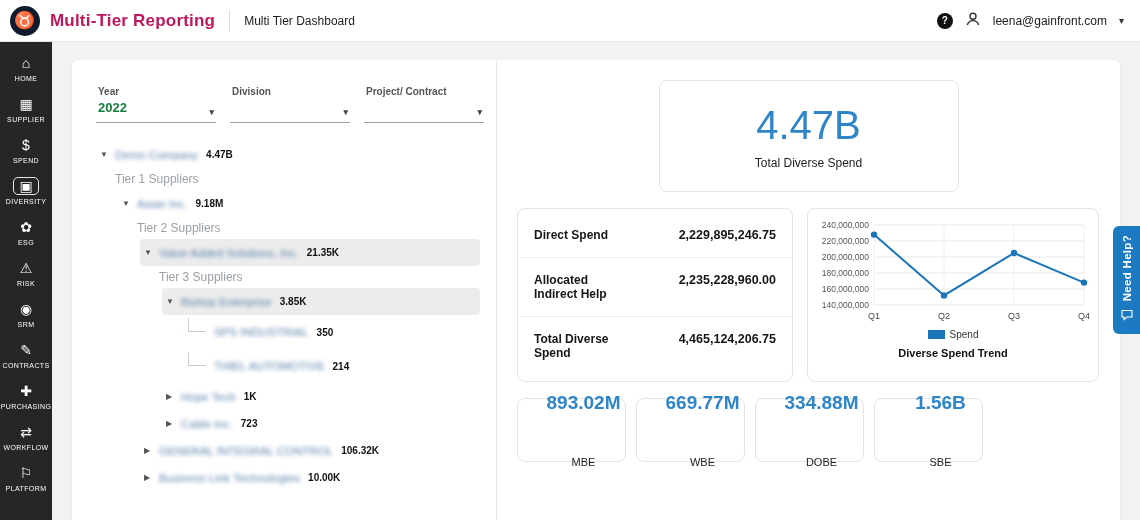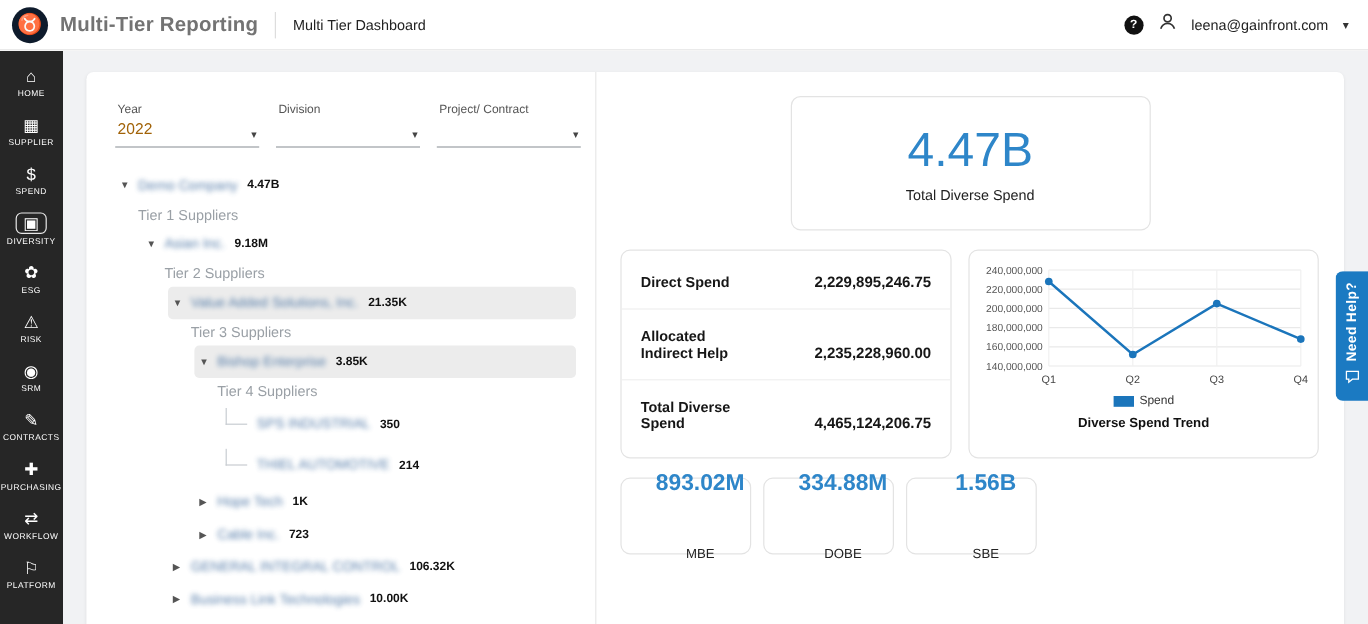--- a/index.html
+++ b/index.html
@@ -1,21 +1,21 @@
 <!DOCTYPE html>
 <html><head>
 <meta charset="utf-8">
 <style>
   * { box-sizing: border-box; margin: 0; padding: 0; }
   html,body { width:1140px; height:520px; overflow:hidden; font-family:"Liberation Sans", sans-serif; background:#f1f2f4; }
 
   
   .topbar { position:fixed; top:0; left:0; right:0; height:42px; background:#fff; border-bottom:1px solid #e5e5e5; display:flex; align-items:center; padding:0 16px 0 10px; z-index:20; }
   .logo { width:30px; height:30px; border-radius:50%; background:#0e1b2c; color:#eaf1f8; display:flex; align-items:center; justify-content:center; font-size:17px; margin-right:10px; }
-  .app-title { font-size:17px; font-weight:bold; color:#737373; letter-spacing:.2px; }
+  .app-title { font-size:17px; font-weight:bold; color:#be185d; letter-spacing:.2px; }
   .crumb-sep { width:1px; height:22px; background:#ddd; margin:0 14px; }
   .breadcrumb { font-size:12px; color:#222; }
   .topbar-right { margin-left:auto; display:flex; align-items:center; gap:12px; }
   .help-circle { width:16px; height:16px; border-radius:50%; background:#111; color:#fff; font-size:10px; font-weight:bold; display:flex; align-items:center; justify-content:center; cursor:pointer; }
   .user-email { font-size:12px; color:#222; }
   .user-caret { font-size:10px; color:#333; cursor:pointer; }
 
   
   .sidebar { position:fixed; top:42px; left:0; bottom:0; width:52px; background:#262626; display:flex; flex-direction:column; align-items:center; padding-top:6px; z-index:15; }
   .sb-item { width:100%; display:flex; flex-direction:column; align-items:center; padding:6px 0 7px; cursor:pointer; }
@@ -23,23 +23,23 @@
   .sb-item.active .sb-icon { border:1px solid #e8e8e8; border-radius:5px; padding:1px 5px; }
   .sb-label { font-size:7px; color:#fff; letter-spacing:.4px; margin-top:3px; }
 
   
   .main { position:absolute; top:42px; left:52px; right:0; bottom:0; padding:18px 20px 0 20px; }
   .card { background:#fff; border-radius:6px; box-shadow:0 1px 3px rgba(0,0,0,.08); display:flex; min-height:640px; }
 
   
   .left-pane { flex:0 0 425px; border-right:1px solid #e8e8e8; padding:26px 0 0 24px; }
   .filters { display:flex; gap:14px; margin-bottom:18px; }
-  .filter { position:relative; border-bottom:1px solid #9a9fa4; width:120px; padding:0 16px 5px 2px; cursor:pointer; }
+  .filter { position:relative; border-bottom:1px solid #9a9fa4; width:120px; padding:0 16px 5px 2px; cursor:pointer;font-weight:bold; }
   .flabel { font-size:10px; color:#555; }
-  .fvalue { font-size:13px; color:#a16207; height:17px; margin-top:3px; }
+  .fvalue { font-size:13px; color:#15803d; height:17px; margin-top:3px; }
   .fcaret { position:absolute; right:2px; bottom:5px; font-size:9px; color:#444; }
 
   .tree { font-size:11.5px; color:#333; margin-right:0; }
   .tree-row { display:flex; align-items:center; height:27px; margin-right:16px; border-radius:4px; padding:0 4px; }
   .tree-row.hl { background:#ececec; }
   .tree-row.leaf { height:34px; }
   .caret { flex:0 0 15px; font-size:8px; color:#555; cursor:pointer; }
   .conn { flex:0 0 18px; width:18px; height:14px; border-left:1px solid #c8ccd1; border-bottom:1px solid #c8ccd1; margin:-14px 8px 0 0; }
   .node-name { white-space:nowrap; cursor:pointer; }
   .blur { filter:blur(2px); color:#3f6b9e; opacity:.85; }
@@ -47,21 +47,21 @@
   .tier-label { font-size:12px; color:#9aa0a6; height:22px; display:flex; align-items:center; }
 
   
   .right-pane { flex:1; padding:20px 20px 0 20px; }
   .total-card { width:300px; height:112px; margin:0 auto; border:1px solid #e3e3e3; border-radius:8px; display:flex; flex-direction:column; align-items:center; justify-content:center; gap:8px; }
   .total-value { font-size:40px; color:#2e86c9; font-weight:normal; }
   .total-label { font-size:12px; color:#222; }
 
   .mid-row { display:flex; gap:14px; margin-top:16px; }
   .spend-card { flex:0 0 276px; height:174px; border:1px solid #e3e3e3; border-radius:8px; padding:4px 0; }
-  .spend-row { display:flex; justify-content:space-between; align-items:flex-end; padding:15px 16px; border-bottom:1px solid #efefef;gap:47px; }
+  .spend-row { display:flex; justify-content:space-between; align-items:flex-start; padding:15px 16px; border-bottom:1px solid #efefef;gap:47px; }
   .spend-row:last-child { border-bottom:none; }
   .spend-label { font-size:12px; font-weight:bold; color:#161616; }
   .spend-value { font-size:12.5px; font-weight:bold; color:#161616; }
 
   .chart-card { flex:0 0 292px; height:174px; border:1px solid #e3e3e3; border-radius:8px; padding:8px 6px 0 6px; display:flex; flex-direction:column; align-items:center; }
   .legend-row { display:flex; align-items:center; gap:5px; margin-top:0px; }
   .legend-swatch { width:17px; height:9px; background:#1b75bb; }
   .legend-label { font-size:10px; color:#333; }
   .chart-title { font-size:11px; font-weight:bold; color:#111; margin-top:7px; }
 
@@ -180,21 +180,20 @@
             <span class="caret">▼</span>
             <span class="node-name blur">Value Added Solutions, Inc.</span>
             <span class="amt">21.35K</span>
           </div>
           <div class="tier-label" style="margin-left: 63px;">Tier 3 Suppliers</div>
           <div class="tree-row hl" style="margin-left: 66px;">
             <span class="caret">▼</span>
             <span class="node-name blur">Bishop Enterprise</span>
             <span class="amt">3.85K</span>
           </div>
-          <div class="tier-label" style="margin-left: 85px;">Tier 4 Suppliers</div>
           <div class="tree-row leaf" style="margin-left: 88px;">
             <span class="conn"></span>
             <span class="node-name blur">SPS INDUSTRIAL</span>
             <span class="amt">350</span>
           </div>
           <div class="tree-row leaf" style="margin-left: 88px;">
             <span class="conn"></span>
             <span class="node-name blur">THIEL AUTOMOTIVE</span>
             <span class="amt">214</span>
           </div>
@@ -278,20 +277,24 @@
           <div class="chart-title">Diverse Spend Trend</div>
         </div>
       </div>
 
       <div class="metrics-row">
         <div class="metric-card">
           <div class="metric-value">893.02M</div>
           <div class="metric-label">MBE</div>
         </div>
         <div class="metric-card">
+          <div class="metric-value">669.77M</div>
+          <div class="metric-label">WBE</div>
+        </div>
+        <div class="metric-card">
           <div class="metric-value">334.88M</div>
           <div class="metric-label">DOBE</div>
         </div>
         <div class="metric-card">
           <div class="metric-value">1.56B</div>
           <div class="metric-label">SBE</div>
         </div>
       </div>
     </div>
   </div>

